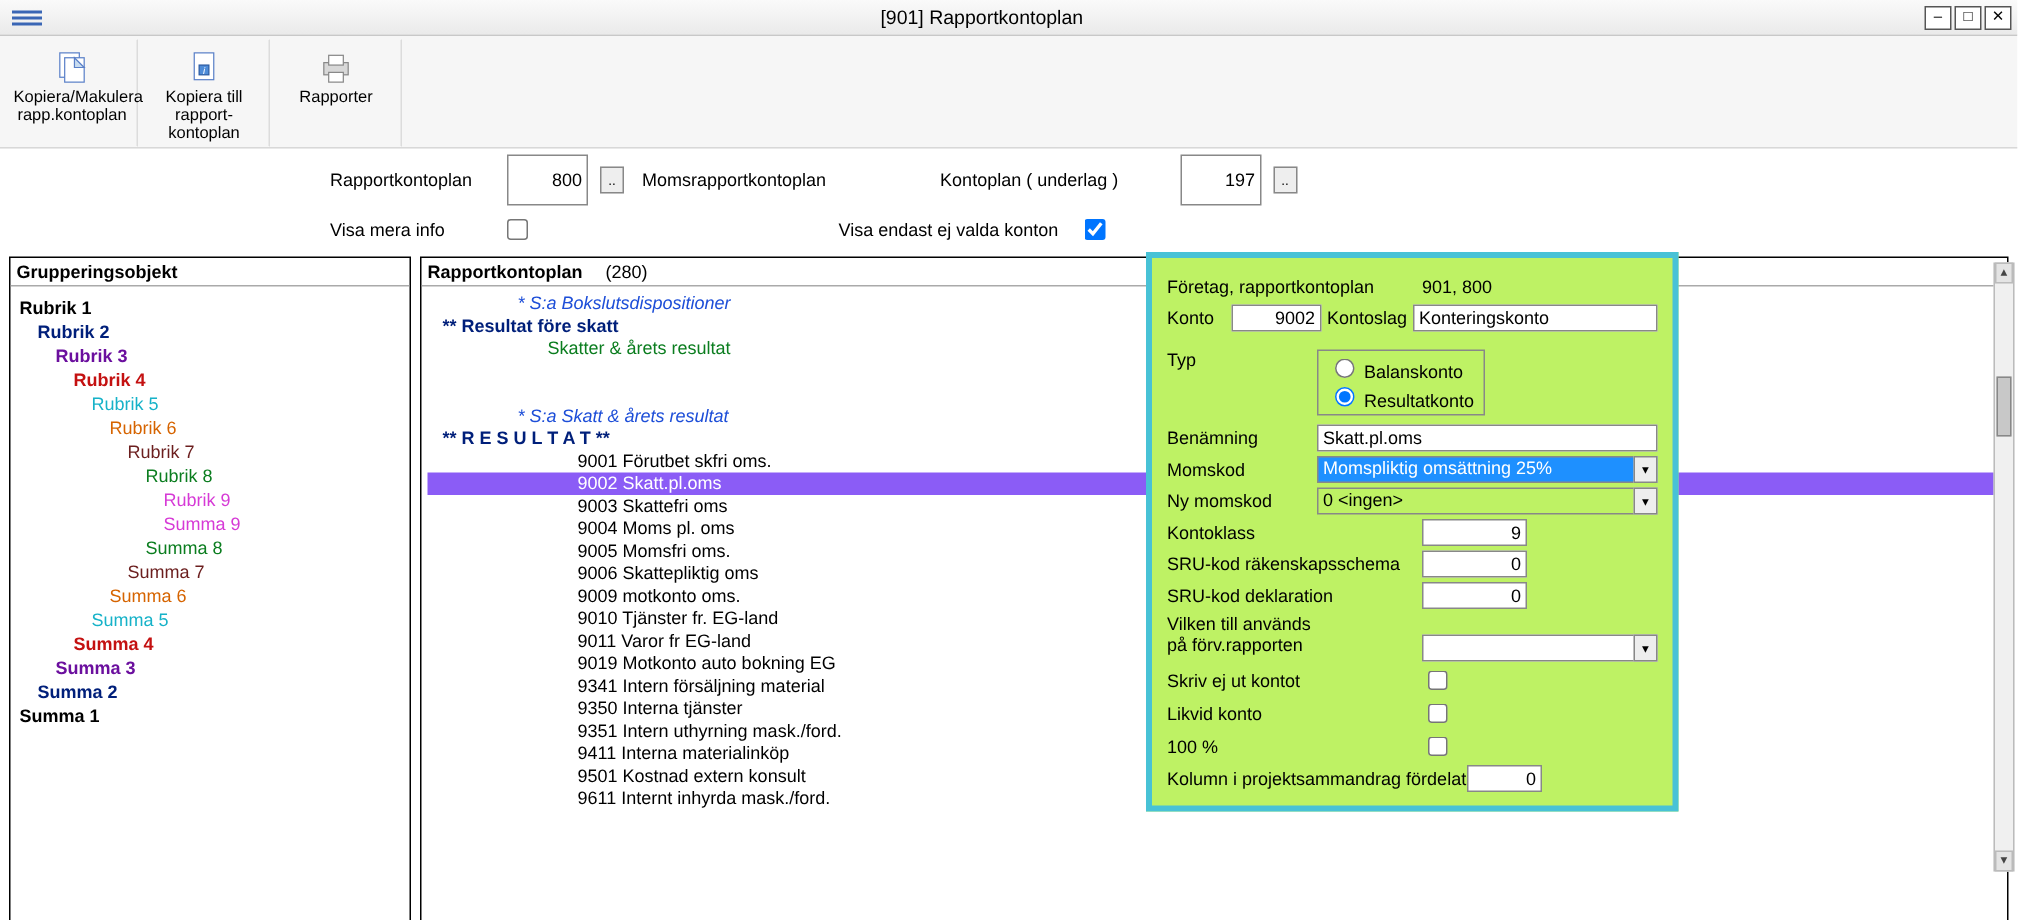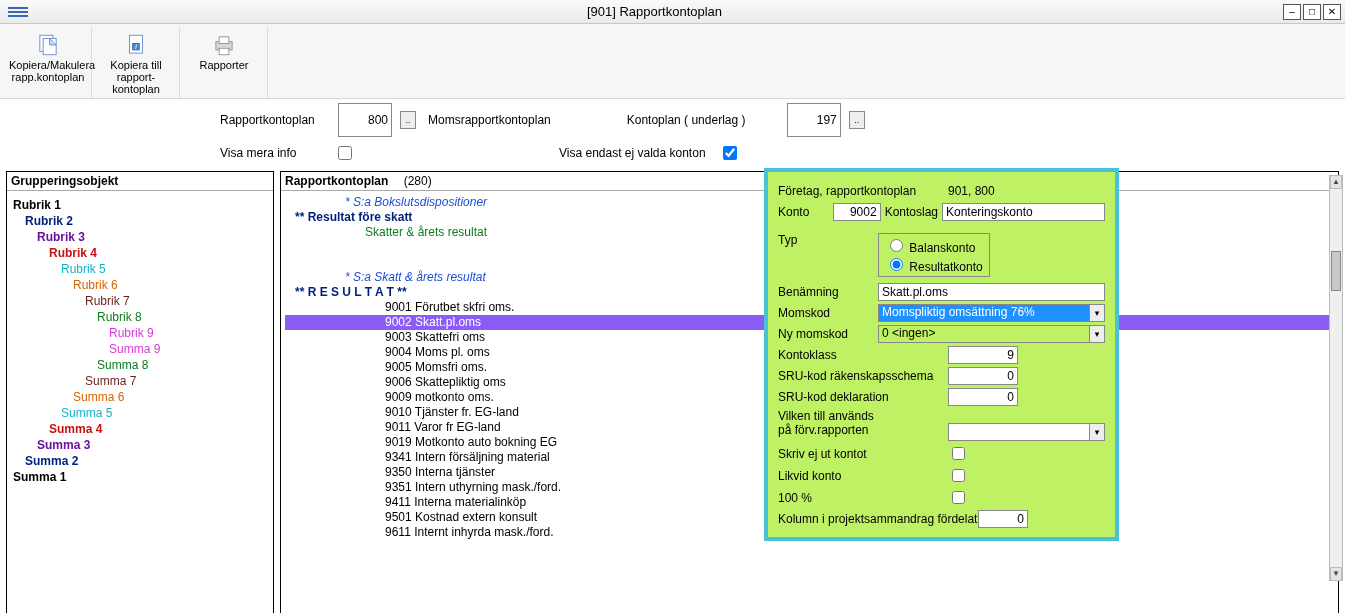--- a/index.html
+++ b/index.html
@@ -195,39 +195,39 @@
 </div>
 
 <div class="detail">
   <div class="detail-inner">
     <div class="drow">
       <span class="dlabel">Företag, rapportkontoplan</span>
       <span>901, 800</span>
     </div>
     <div class="drow">
       <span style="width:90px;">Konto</span>
-      <input class="txtin txtnum" style="width: 48px;" value="9002">
+      <input class="txtin txtnum" style="width: 60px;" value="9002">
       <span style="margin:0 4px;">Kontoslag</span>
       <input class="txtin" style="flex: 1 1 0%;" value="Konteringskonto">
     </div>
     <div class="drow" style="margin-top:12px; align-items:flex-start;">
       <span style="width:100px;">Typ</span>
       <span class="radiogrp">
         <label><input type="radio" name="typ" style=""> <span>Balanskonto</span></label>
         <label><input type="radio" name="typ" checked="" style=""> <span>Resultatkonto</span></label>
       </span>
     </div>
     <div class="drow" style="margin-top:6px;">
       <span style="width:100px;">Benämning</span>
       <input class="txtin" style="flex: 1 1 0%;" value="Skatt.pl.oms">
     </div>
     <div class="drow">
       <span style="width:100px;">Momskod</span>
       <div style="flex:1; position:relative;">
-        <div class="txtin highlight-sel" style="width:100%; padding-right:18px;"><span>Momspliktig omsättning 76%</span></div>
+        <div class="txtin highlight-sel" style="width:100%; padding-right:18px;"><span>Momspliktig omsättning 25%</span></div>
         <span class="dotbtn" style="position:absolute; right:0; top:0; width:16px;">▾</span>
       </div>
     </div>
     <div class="drow">
       <span style="width:100px;">Ny momskod</span>
       <div style="flex:1; position:relative;">
         <div class="txtin" style="width:100%; padding-right:18px;"><span>0 &lt;ingen&gt;</span></div>
         <span class="dotbtn" style="position:absolute; right:0; top:0; width:16px;">▾</span>
       </div>
     </div>

